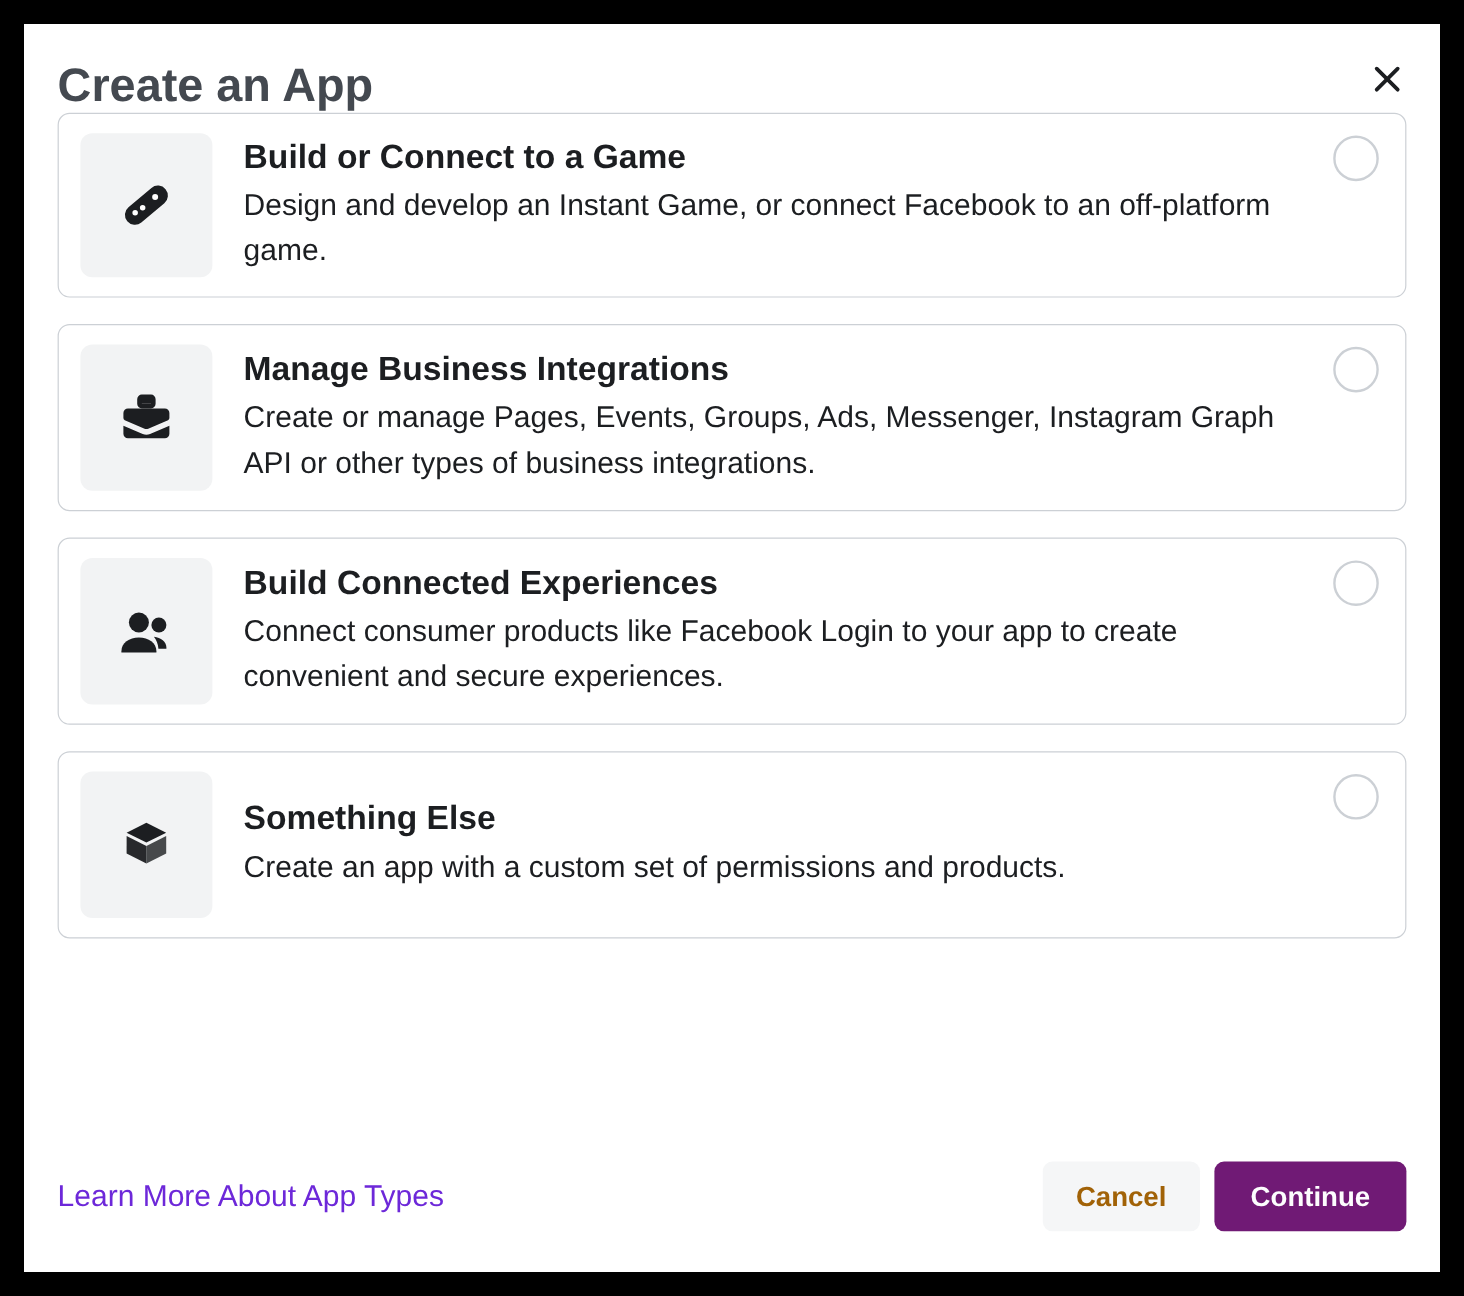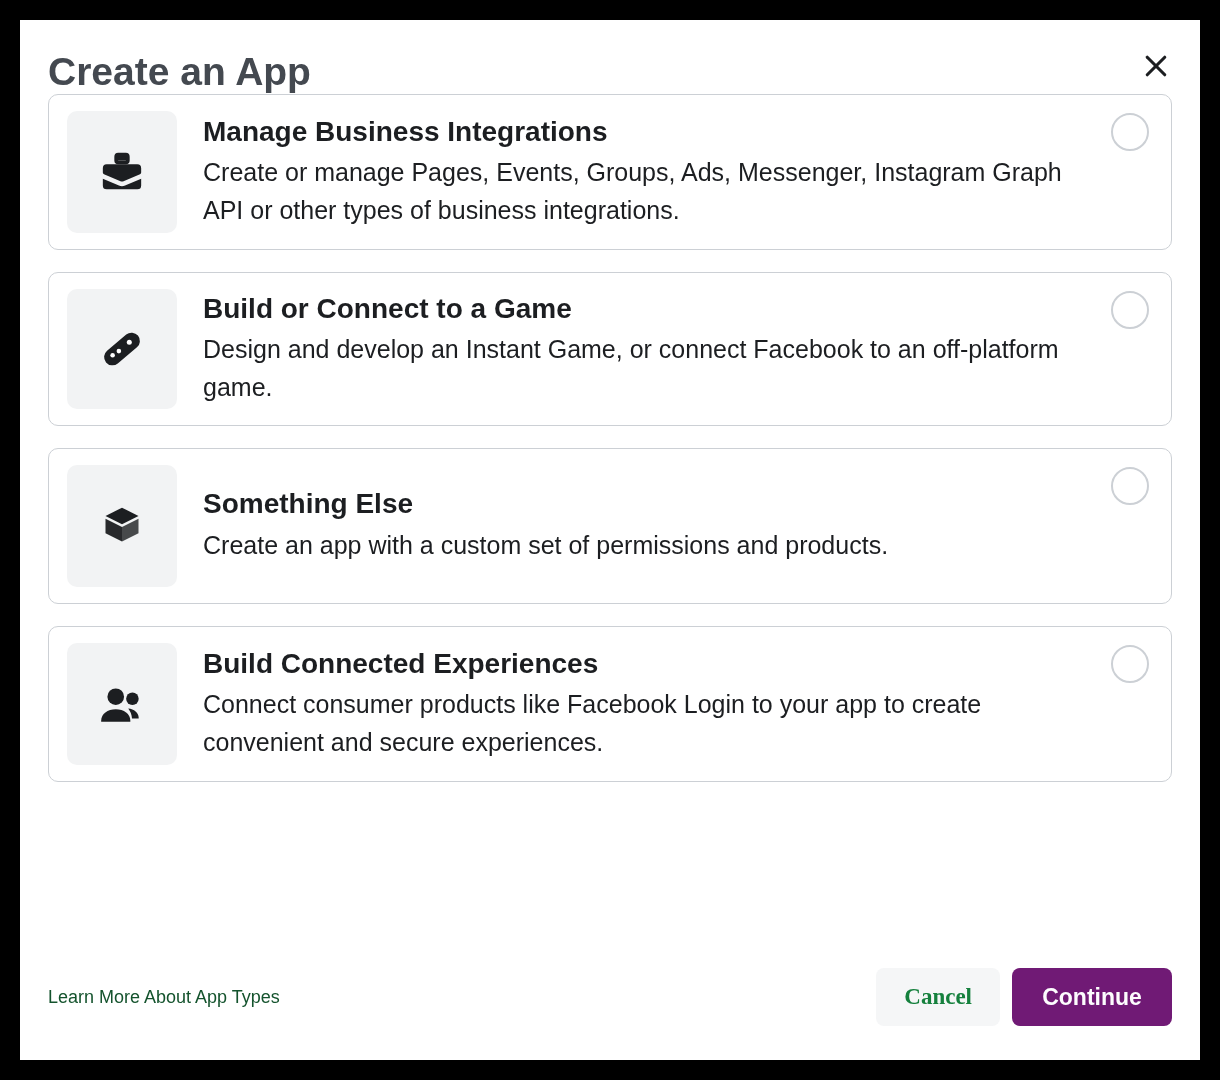--- a/index.html
+++ b/index.html
@@ -108,22 +108,22 @@
     background: #fff;
   }
   .footer {
     margin-top: auto;
     display: flex;
     justify-content: space-between;
     align-items: center;
     padding-top: 20px;
   }
   .learn-link {
-    color: #14532d;
-    font-size: 18px;
+    color: #6d28d9;
+    font-size: 25px;
     font-weight: 400;
     text-decoration: none;
     cursor: pointer;
   }
   .footer-buttons {
     display: flex;
     gap: 12px;
   }
   .btn {
     height: 58px;
@@ -132,22 +132,21 @@
     font-size: 23px;
     font-weight: 600;
     border: none;
     cursor: pointer;
     display: flex;
     align-items: center;
     justify-content: center;
   }
   .btn-cancel {
     background: #f5f6f7;
-    color: #15803d;
-    font-family: Liberation Serif, serif;
+    color: #a16207;
   }
   .btn-continue {
     background: #701a75;
     color: #fdfdfe;
     cursor: not-allowed;
     min-width: 160px;
     font-weight: 700;
   }
   svg.ico { display: block; }
 </style>
@@ -163,82 +162,82 @@
         <line x1="5" y1="5" x2="19" y2="19"></line>
         <line x1="19" y1="5" x2="5" y2="19"></line>
       </svg>
     </button>
   </div>
 
 
   <div class="options">
 
     <div class="option-card">
-      <div class="option-icon-box">
-        <svg class="ico" width="46" height="46" viewBox="0 0 24 24" fill="#1c1e21">
-          <path d="M10 3h4a1 1 0 0 1 1 1v2h-6V4a1 1 0 0 1 1-1z M4 8h16a2 2 0 0 1 2 2v2.2a1 1 0 0 1-.6.92l-8.6 3.7a2 2 0 0 1-1.6 0l-8.6-3.7A1 1 0 0 1 2 12.2V10a2 2 0 0 1 2-2z M2 15.5l8.4 3.6a4 4 0 0 0 3.2 0L22 15.5V19a2 2 0 0 1-2 2H4a2 2 0 0 1-2-2v-3.5z"></path>
-          <rect x="9" y="3" width="6" height="4" rx="1" fill="none" stroke="#1c1e21" stroke-width="2"></rect>
-        </svg>
-      </div>
-      <div class="option-text">
-        <h2 class="option-title">Manage Business Integrations</h2>
-        <p class="option-desc">Create or manage Pages, Events, Groups, Ads, Messenger, Instagram Graph API or other types of business integrations.</p>
-      </div>
-      <span class="radio"></span>
-    </div>
-
-    <div class="option-card">
       <div class="option-icon-box short">
         <svg class="ico" width="50" height="50" viewBox="0 0 24 24" fill="#1c1e21">
           <g transform="rotate(-40 12 12)">
             <rect x="2" y="8" width="20" height="8" rx="4"></rect>
           </g>
           <circle cx="7.5" cy="15" r="1.1" fill="#fff"></circle>
           <circle cx="10.5" cy="13" r="1.1" fill="#fff"></circle>
           <circle cx="15.5" cy="8.7" r="1.2" fill="#fff"></circle>
         </svg>
       </div>
       <div class="option-text">
         <h2 class="option-title">Build or Connect to a Game</h2>
         <p class="option-desc">Design and develop an Instant Game, or connect Facebook to an off-platform game.</p>
       </div>
       <span class="radio"></span>
     </div>
 
     <div class="option-card">
       <div class="option-icon-box">
-        <svg class="ico" width="44" height="44" viewBox="0 0 24 24" fill="#1c1e21">
-          <path d="M12 2l9 4.5-9 4.5-9-4.5L12 2z"></path>
-          <path d="M3 8v8l9 4.5V12.5L3 8z" opacity="0.95"></path>
-          <path d="M21 8v8l-9 4.5V12.5L21 8z" opacity="0.8"></path>
-        </svg>
-      </div>
-      <div class="option-text">
-        <h2 class="option-title">Something Else</h2>
-        <p class="option-desc">Create an app with a custom set of permissions and products.</p>
+        <svg class="ico" width="46" height="46" viewBox="0 0 24 24" fill="#1c1e21">
+          <path d="M10 3h4a1 1 0 0 1 1 1v2h-6V4a1 1 0 0 1 1-1z M4 8h16a2 2 0 0 1 2 2v2.2a1 1 0 0 1-.6.92l-8.6 3.7a2 2 0 0 1-1.6 0l-8.6-3.7A1 1 0 0 1 2 12.2V10a2 2 0 0 1 2-2z M2 15.5l8.4 3.6a4 4 0 0 0 3.2 0L22 15.5V19a2 2 0 0 1-2 2H4a2 2 0 0 1-2-2v-3.5z"></path>
+          <rect x="9" y="3" width="6" height="4" rx="1" fill="none" stroke="#1c1e21" stroke-width="2"></rect>
+        </svg>
+      </div>
+      <div class="option-text">
+        <h2 class="option-title">Manage Business Integrations</h2>
+        <p class="option-desc">Create or manage Pages, Events, Groups, Ads, Messenger, Instagram Graph API or other types of business integrations.</p>
       </div>
       <span class="radio"></span>
     </div>
 
     <div class="option-card">
       <div class="option-icon-box">
         <svg class="ico" width="50" height="50" viewBox="0 0 24 24" fill="#1c1e21">
           <circle cx="9" cy="8.5" r="4"></circle>
           <path d="M2 20c0-3.3 3.1-5.5 7-5.5s7 2.2 7 5.5v.5H2V20z"></path>
           <circle cx="17" cy="9.5" r="3"></circle>
           <path d="M15 14.2c2.8.3 5 2 5 4.3v.5h-3.2c-.1-1.9-.8-3.5-1.8-4.8z"></path>
         </svg>
       </div>
       <div class="option-text">
         <h2 class="option-title">Build Connected Experiences</h2>
         <p class="option-desc">Connect consumer products like Facebook Login to your app to create convenient and secure experiences.</p>
       </div>
       <span class="radio"></span>
     </div>
 
+    <div class="option-card">
+      <div class="option-icon-box">
+        <svg class="ico" width="44" height="44" viewBox="0 0 24 24" fill="#1c1e21">
+          <path d="M12 2l9 4.5-9 4.5-9-4.5L12 2z"></path>
+          <path d="M3 8v8l9 4.5V12.5L3 8z" opacity="0.95"></path>
+          <path d="M21 8v8l-9 4.5V12.5L21 8z" opacity="0.8"></path>
+        </svg>
+      </div>
+      <div class="option-text">
+        <h2 class="option-title">Something Else</h2>
+        <p class="option-desc">Create an app with a custom set of permissions and products.</p>
+      </div>
+      <span class="radio"></span>
+    </div>
+
   </div>
 
   <div class="footer">
     <a class="learn-link">Learn More About App Types</a>
     <div class="footer-buttons">
       <button class="btn btn-cancel">Cancel</button>
       <button class="btn btn-continue" disabled="">Continue</button>
     </div>
   </div>
 

